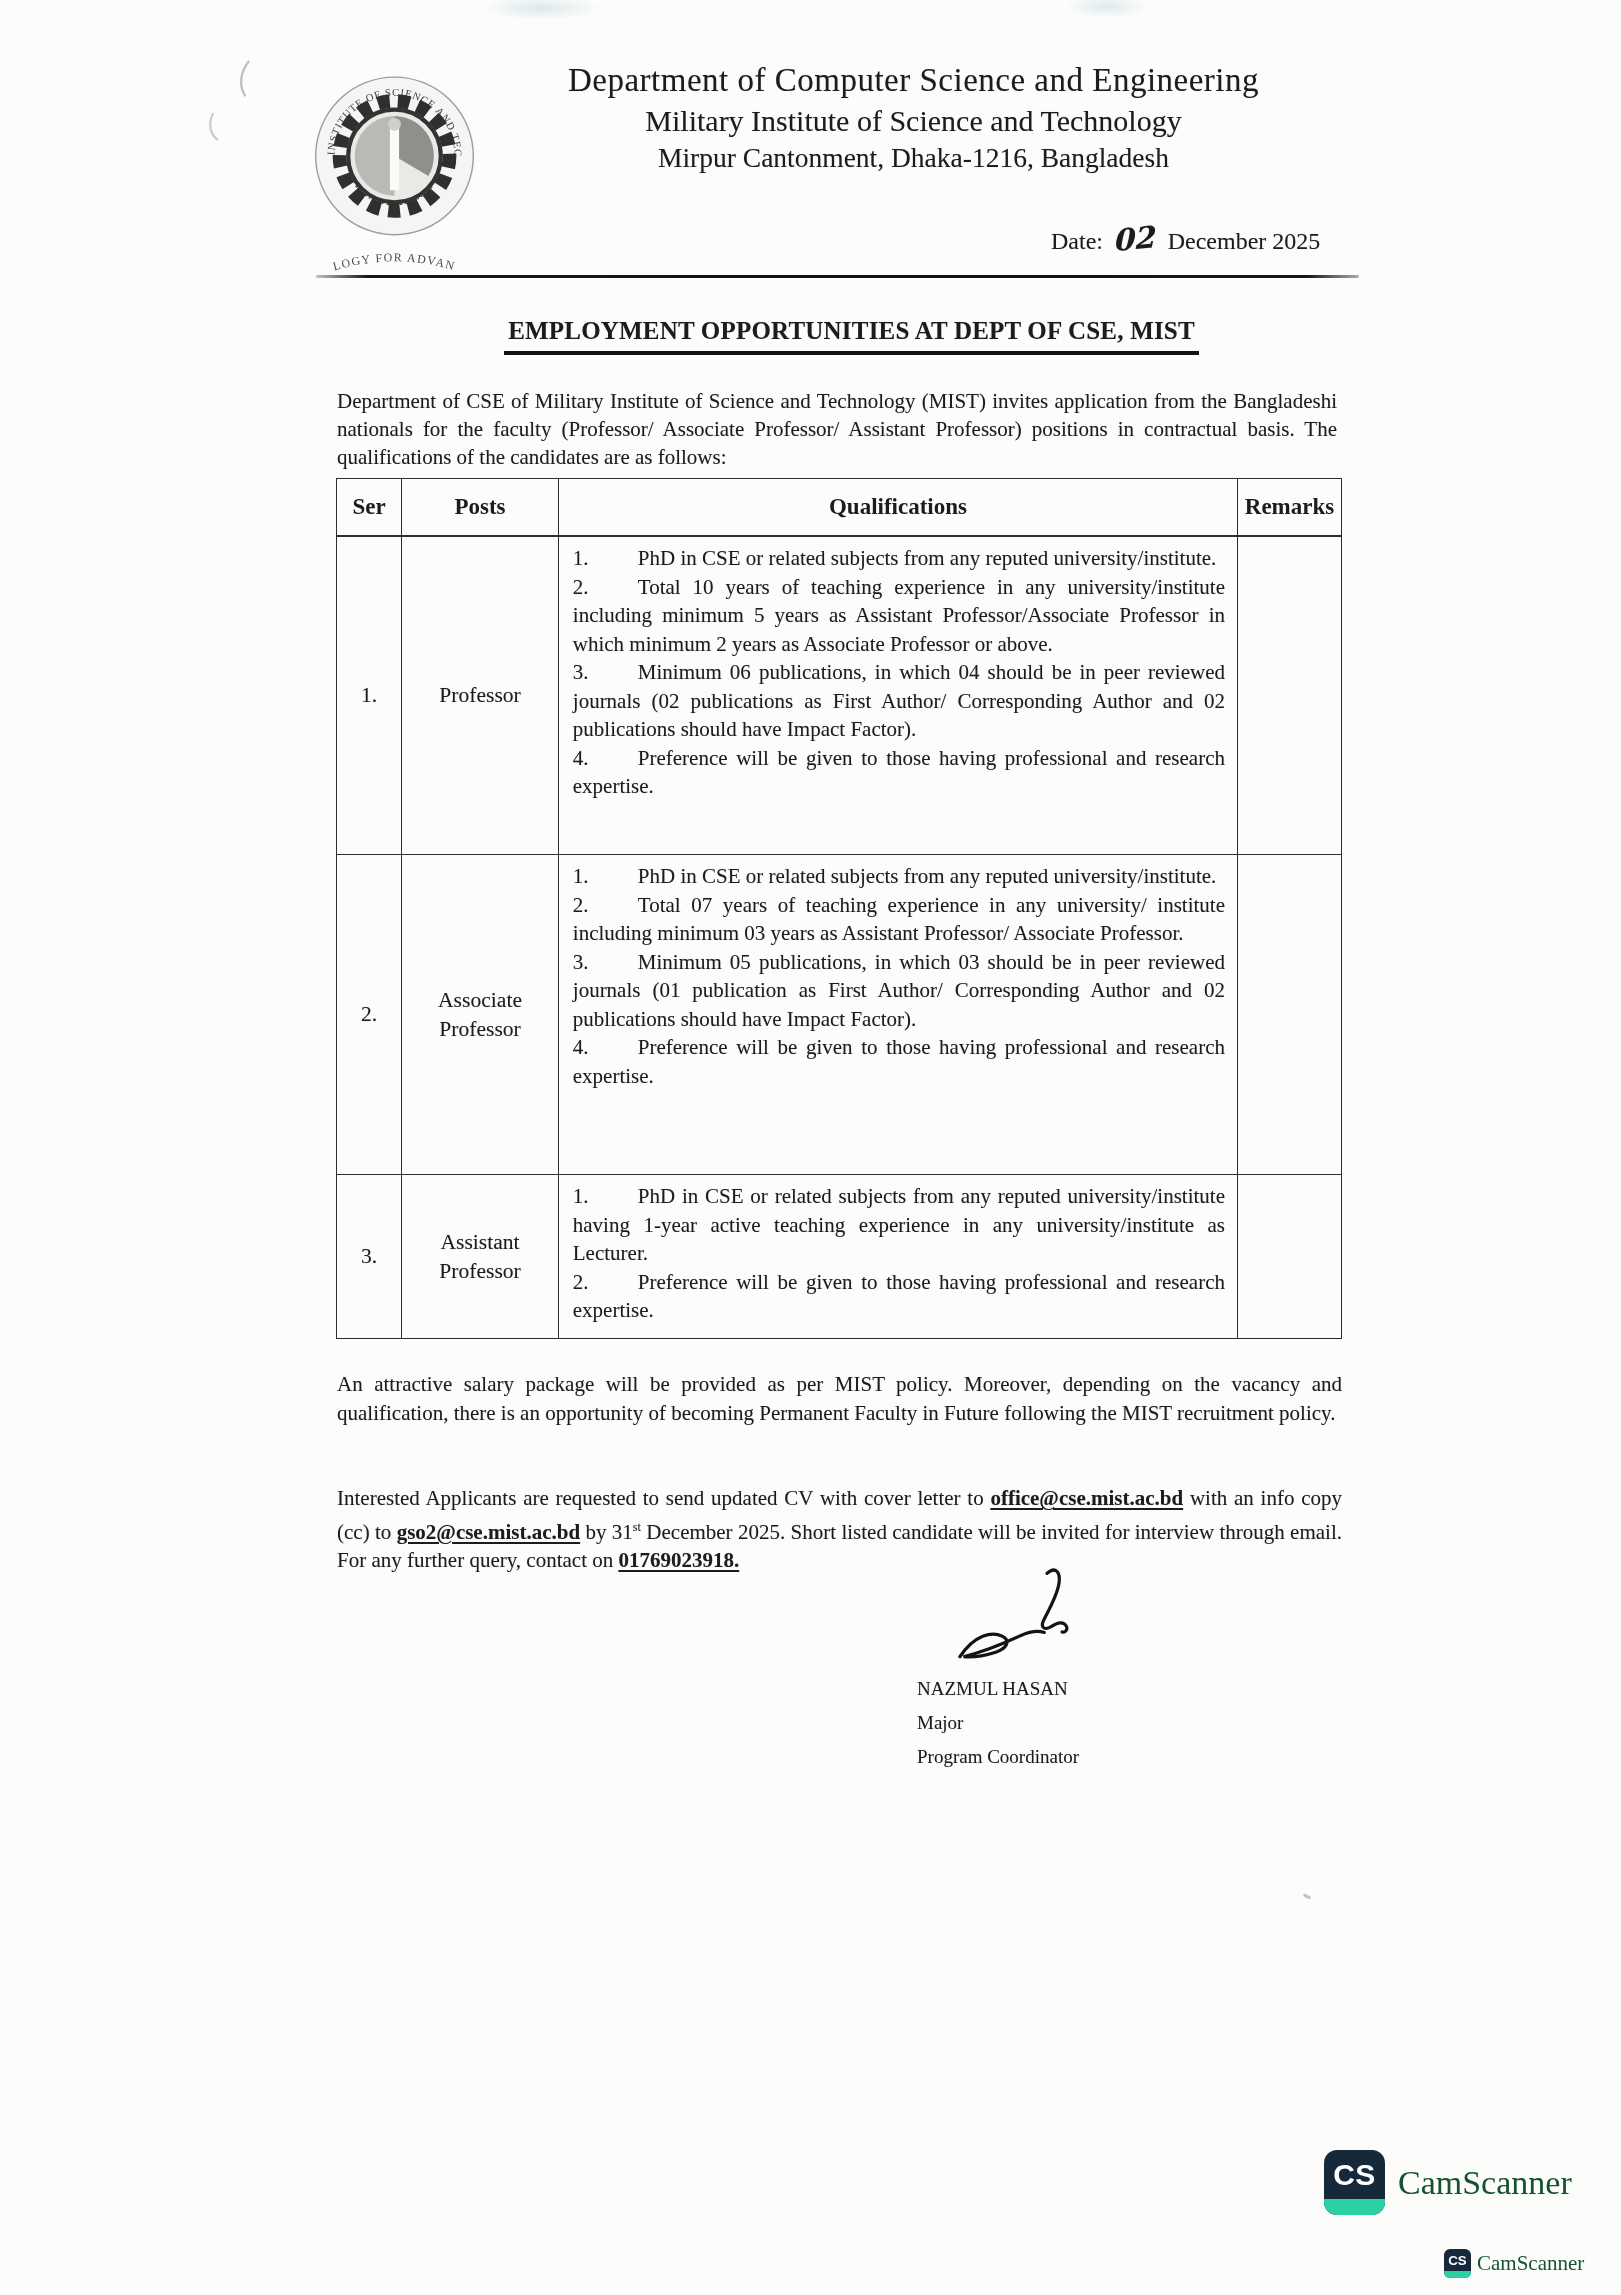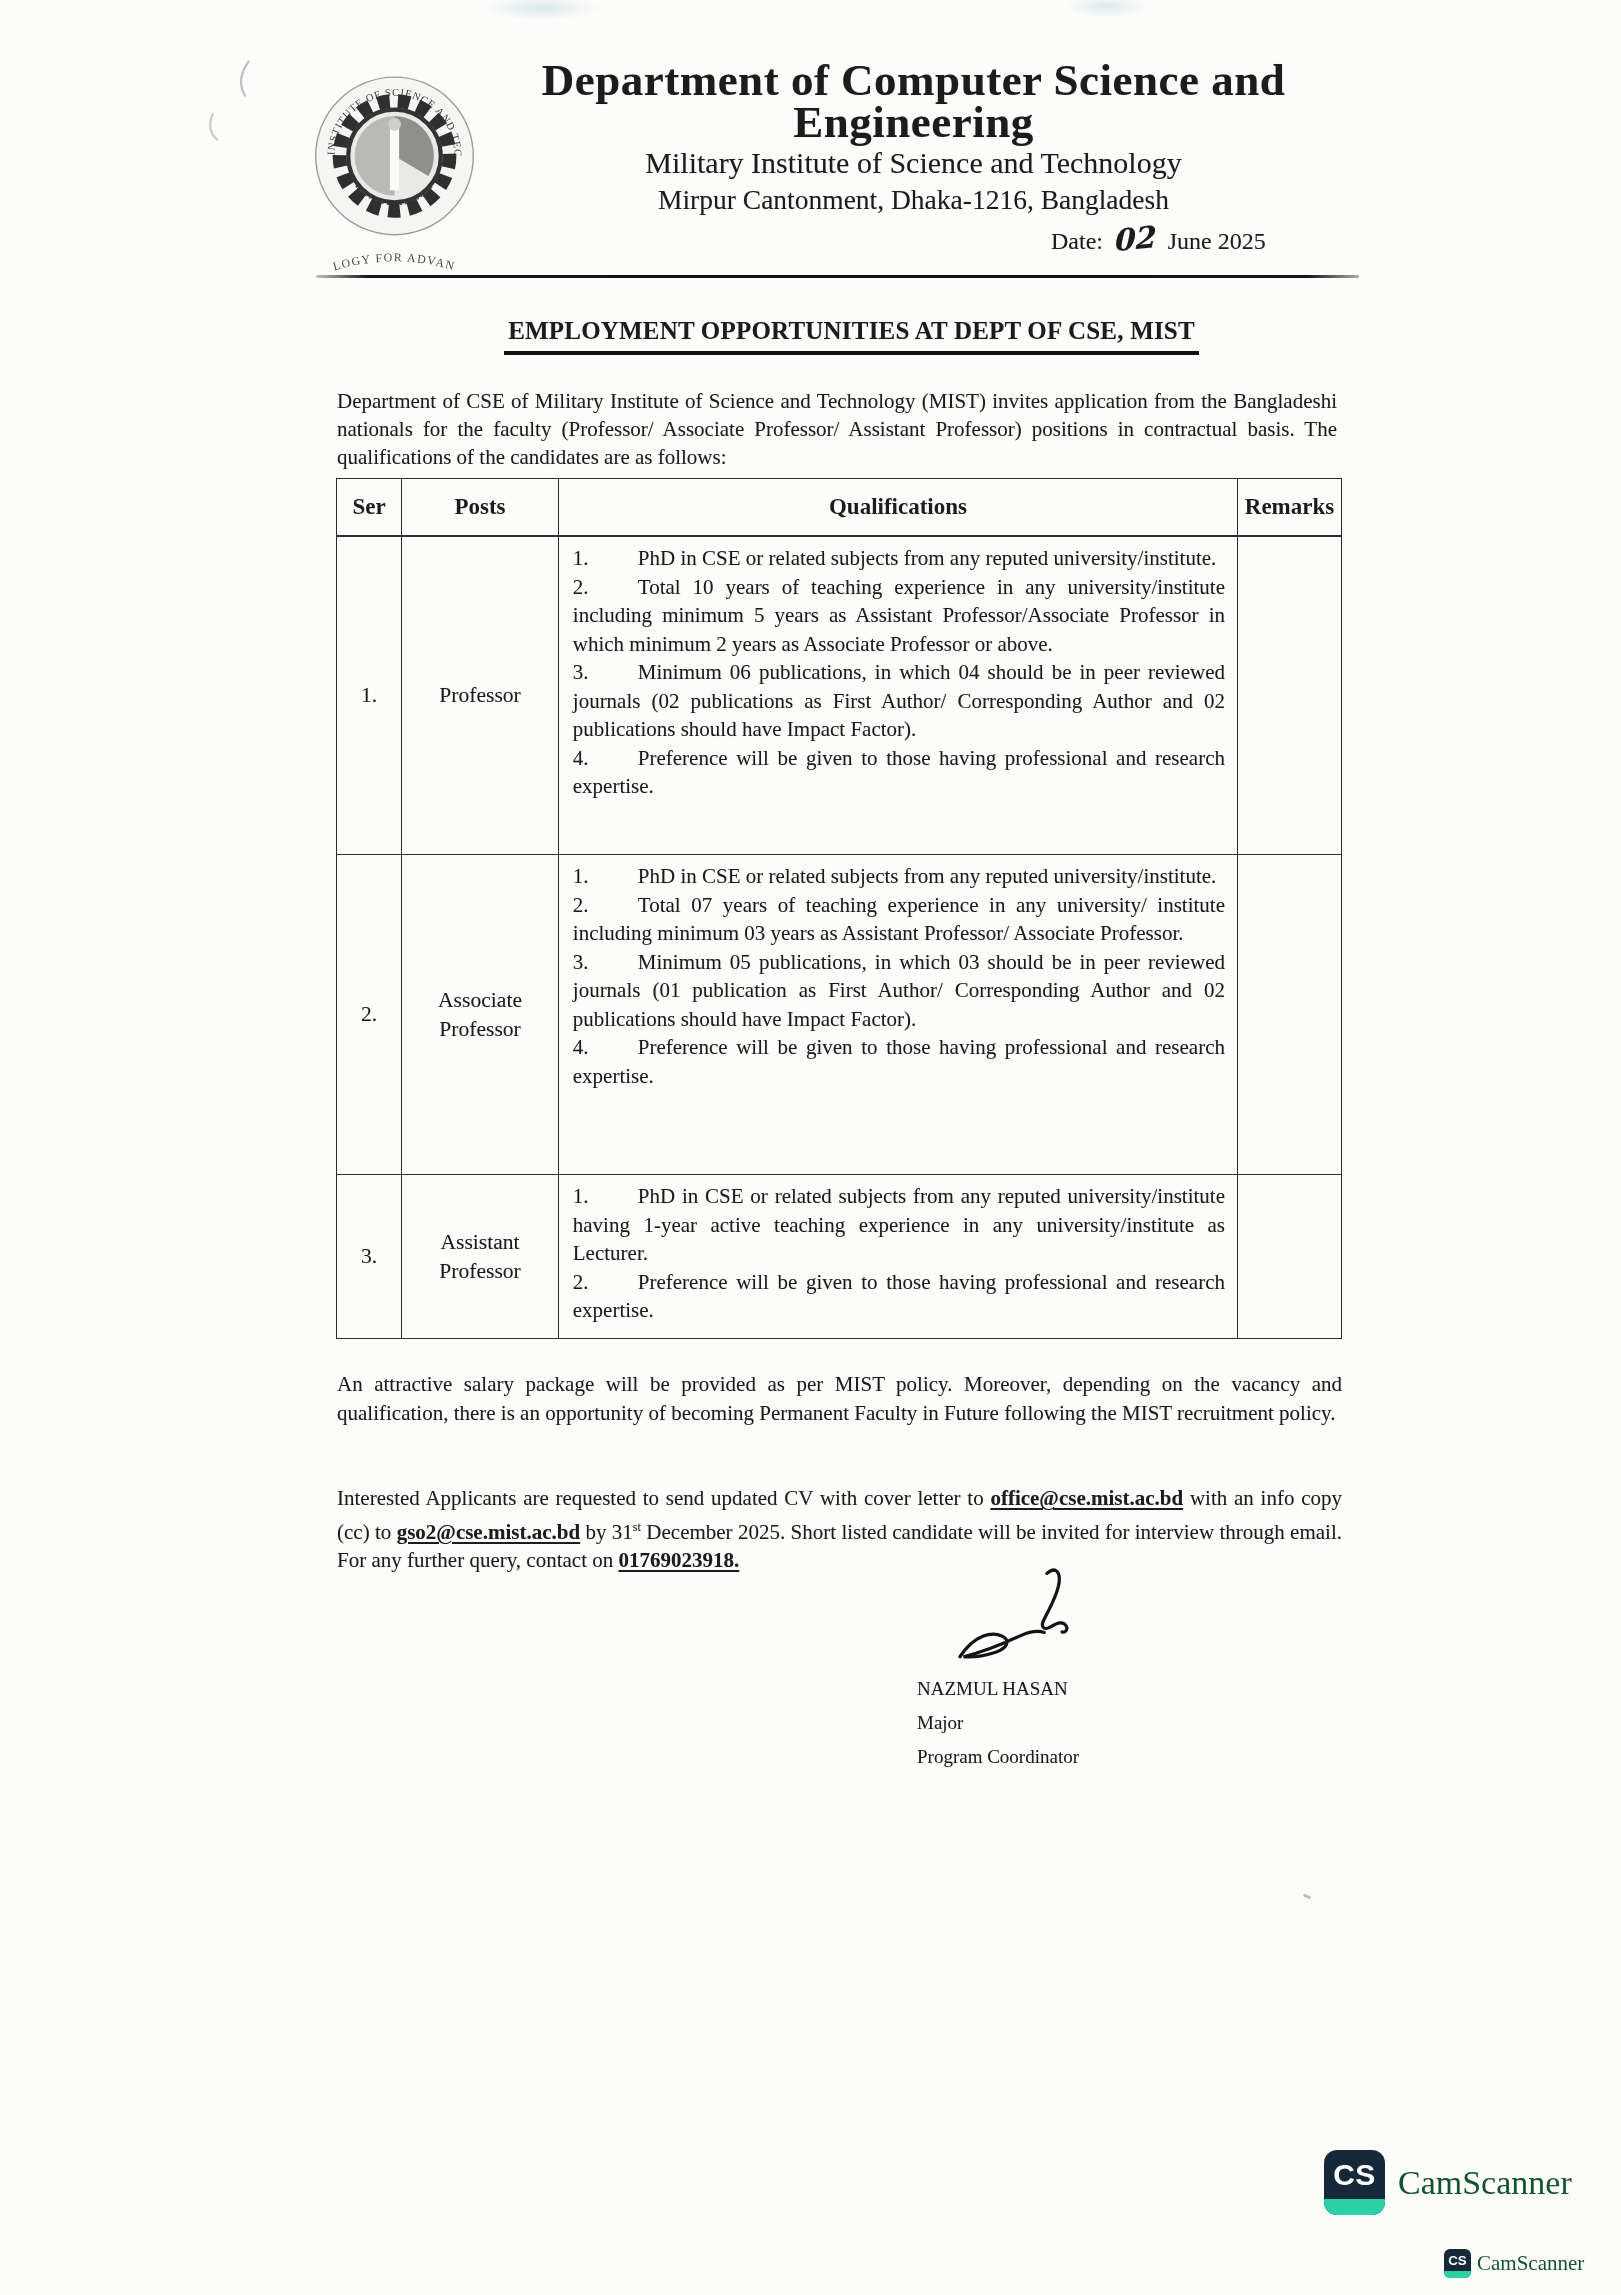--- a/index.html
+++ b/index.html
@@ -7,21 +7,21 @@
     position:relative; width:1621px; height:2295px; overflow:hidden;
     background:#fcfcfa;
     font-family:"Liberation Serif", serif;
     color:#1c1c1c;
   }
   .soft{ text-shadow:0 0 0.9px rgba(45,45,45,.28); }
 
   
   .seal{ position:absolute; left:309px; top:62px; width:171px; height:219px; }
   .hdr-text{ position:absolute; left:468px; top:59px; width:891px; text-align:center; }
-  .hdr-dept{ font-size:45px; font-weight:bold; letter-spacing:0.5px; line-height:42px; }
+  .hdr-dept{ font-size:33px; font-weight:normal; letter-spacing:0.5px; line-height:42px; }
   .hdr-inst{ font-size:30px; line-height:39px; }
   .hdr-addr{ font-size:27.5px; line-height:36px; }
 
   .date-line{ position:absolute; left:1051px; top:221px; font-size:24px; white-space:nowrap; }
   .date-day{
     font-family:"DejaVu Serif", serif; font-style:italic; font-weight:bold;
     font-size:30px; display:inline-block; transform:rotate(-5deg) skewX(-6deg);
     margin:0 4.6px 0 6.4px;
   }
 
@@ -144,21 +144,21 @@
 
   <div class="hdr-text">
     <div class="hdr-dept soft">Department of Computer Science and Engineering</div>
     <div class="hdr-inst soft">Military Institute of Science and Technology</div>
     <div class="hdr-addr soft">Mirpur Cantonment, Dhaka-1216, Bangladesh</div>
   </div>
 
   <div class="date-line soft">
     <span>Date:</span>
     <span class="date-day">02</span>
-    <span>June 2025</span>
+    <span>December 2025</span>
   </div>
 
   <div class="hr-top"></div>
 
   <div class="doc-title-wrap">
     <span class="doc-title soft">EMPLOYMENT OPPORTUNITIES AT DEPT OF CSE, MIST</span>
   </div>
 
   <div class="intro soft">Department of CSE of Military Institute of Science and Technology (MIST) invites application from the Bangladeshi nationals for the faculty (Professor/ Associate Professor/ Assistant Professor) positions in contractual basis. The qualifications of the candidates are as follows:</div>
 

